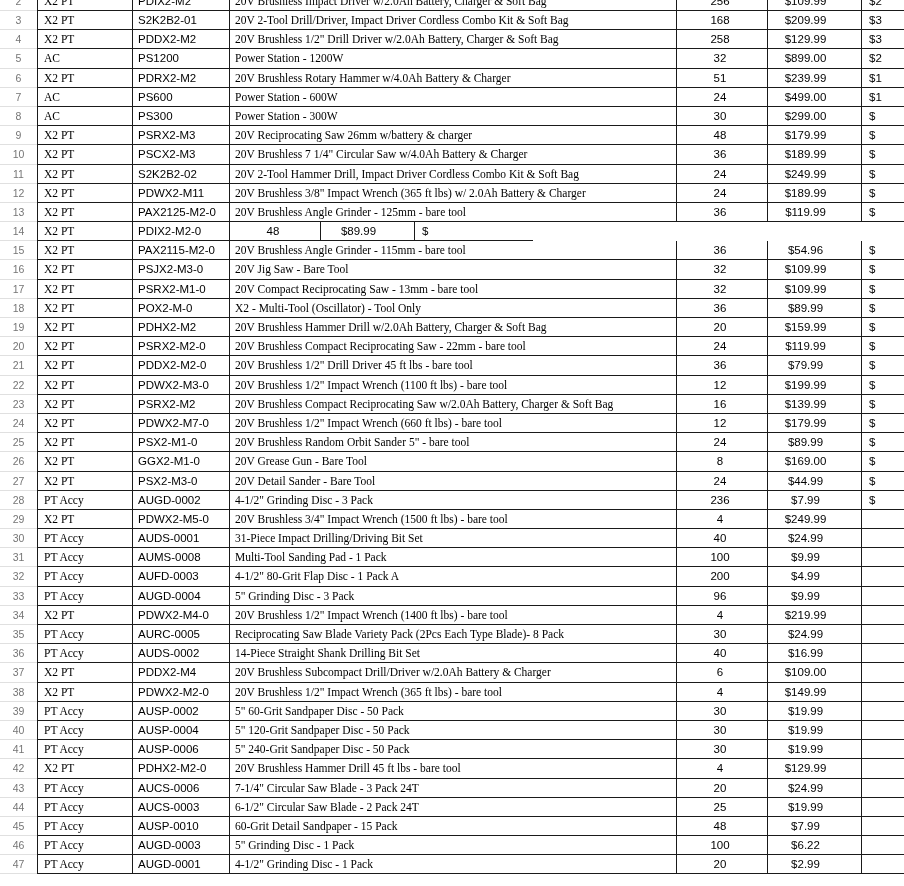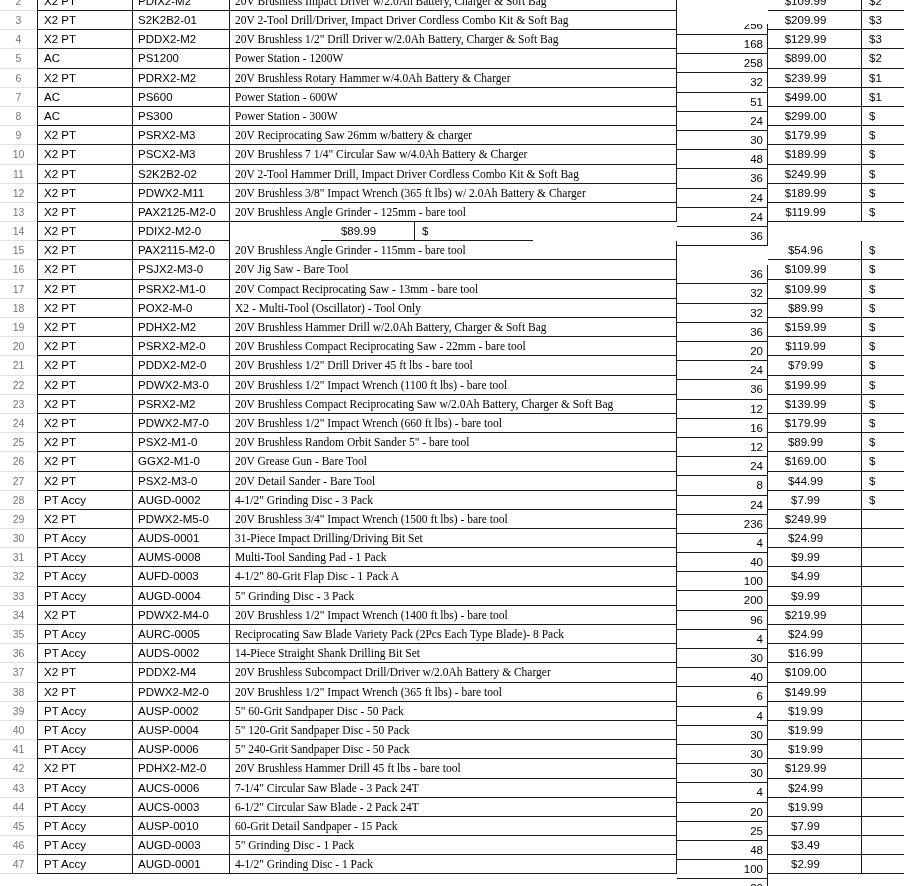--- a/index.html
+++ b/index.html
@@ -41,24 +41,24 @@
   .rownum{
     width:37px;
     flex:0 0 37px;
     text-align:center;
     font-size:10.5px;
     color:var(--row-header-text);
     border-bottom:1px solid var(--row-header-line);
     border-right:none;
     border-left:none;
   }
-  .cat{width:96px;flex:0 0 96px;padding-left:6px;border-left:1px solid var(--grid-border);}
+  .cat{width:96px;flex:0 0 96px;padding-left:6px;border-left:1px solid var(--grid-border);font-family:Liberation Serif, serif;}
   .sku{width:97px;flex:0 0 97px;padding-left:5px;}
   .desc{width:447px;flex:0 0 447px;padding-left:5px;font-family:Liberation Serif, serif;}
-  .qty{width:91px;flex:0 0 91px;text-align:right;padding-right:4px;margin-top:24px;}
+  .qty{width:91px;flex:0 0 91px;text-align:center;padding-right:4px;}
   .price{width:94px;flex:0 0 94px;text-align:center;padding-right:18px;}
   .total{width:118px;flex:0 0 118px;padding-left:7px;border-right:none;}
   .partial .cell{border-bottom:1px solid var(--grid-border);}
   .partial .rownum{border-bottom:1px solid var(--row-header-line);}
 </style>
 </head>
 <body>
 
 <div class="sheet">
 
@@ -515,21 +515,21 @@
       <div class="cell price">$7.99</div>
       <div class="cell total"></div>
     </div>
 
     <div class="row">
       <div class="cell rownum">46</div>
       <div class="cell cat">PT Accy</div>
       <div class="cell sku">AUGD-0003</div>
       <div class="cell desc">5" Grinding Disc - 1 Pack</div>
       <div class="cell qty">100</div>
-      <div class="cell price">$3.49</div>
+      <div class="cell price">$6.22</div>
       <div class="cell total"></div>
     </div>
 
     <div class="row">
       <div class="cell rownum">47</div>
       <div class="cell cat">PT Accy</div>
       <div class="cell sku">AUGD-0001</div>
       <div class="cell desc">4-1/2" Grinding Disc - 1 Pack</div>
       <div class="cell qty">20</div>
       <div class="cell price">$2.99</div>

